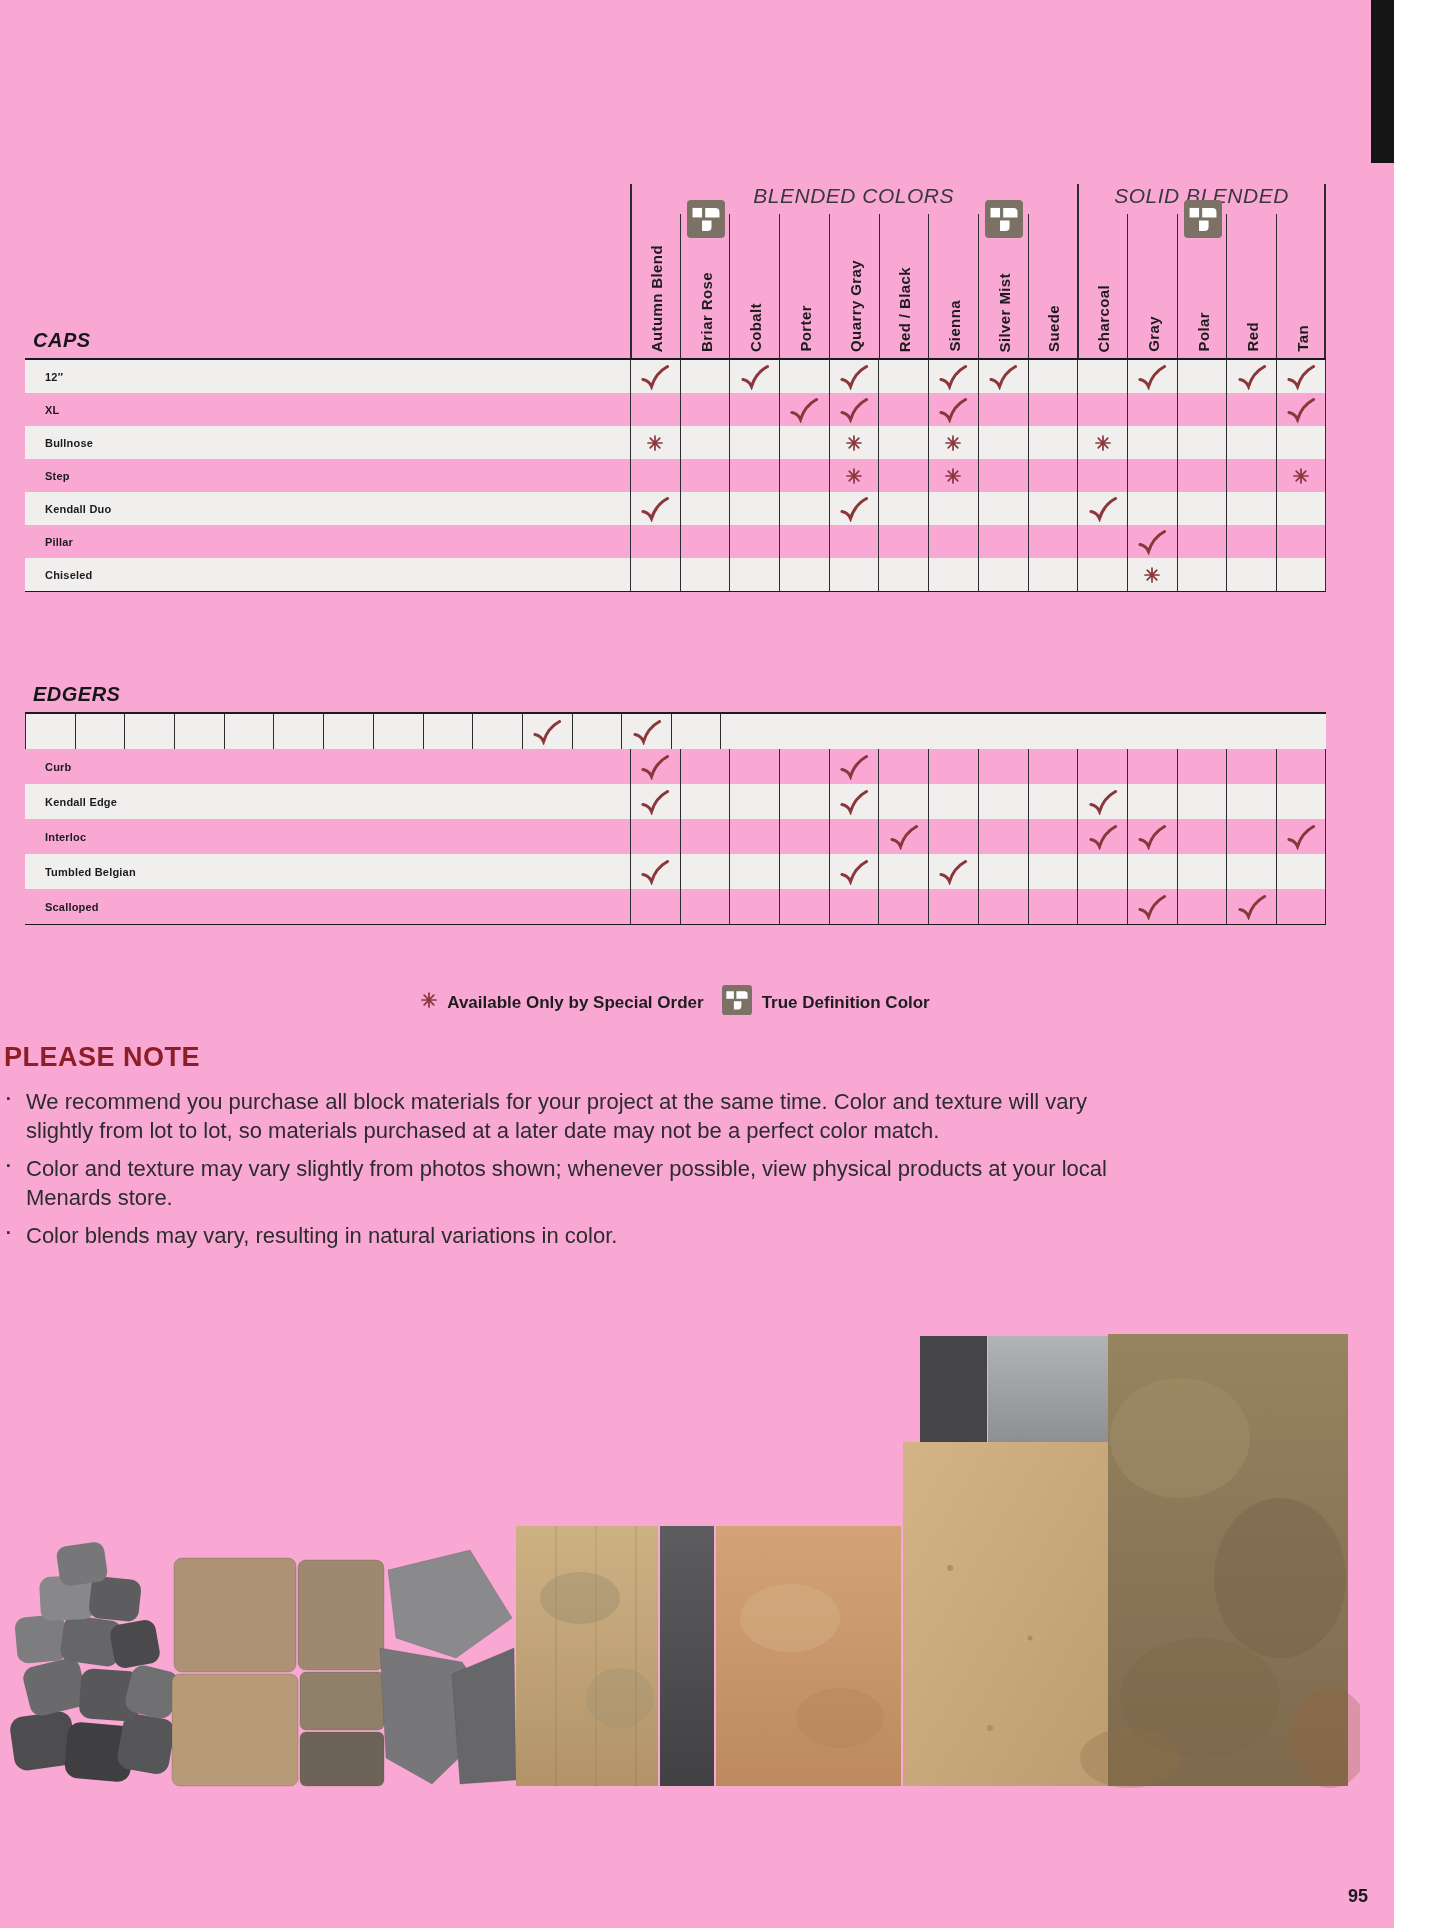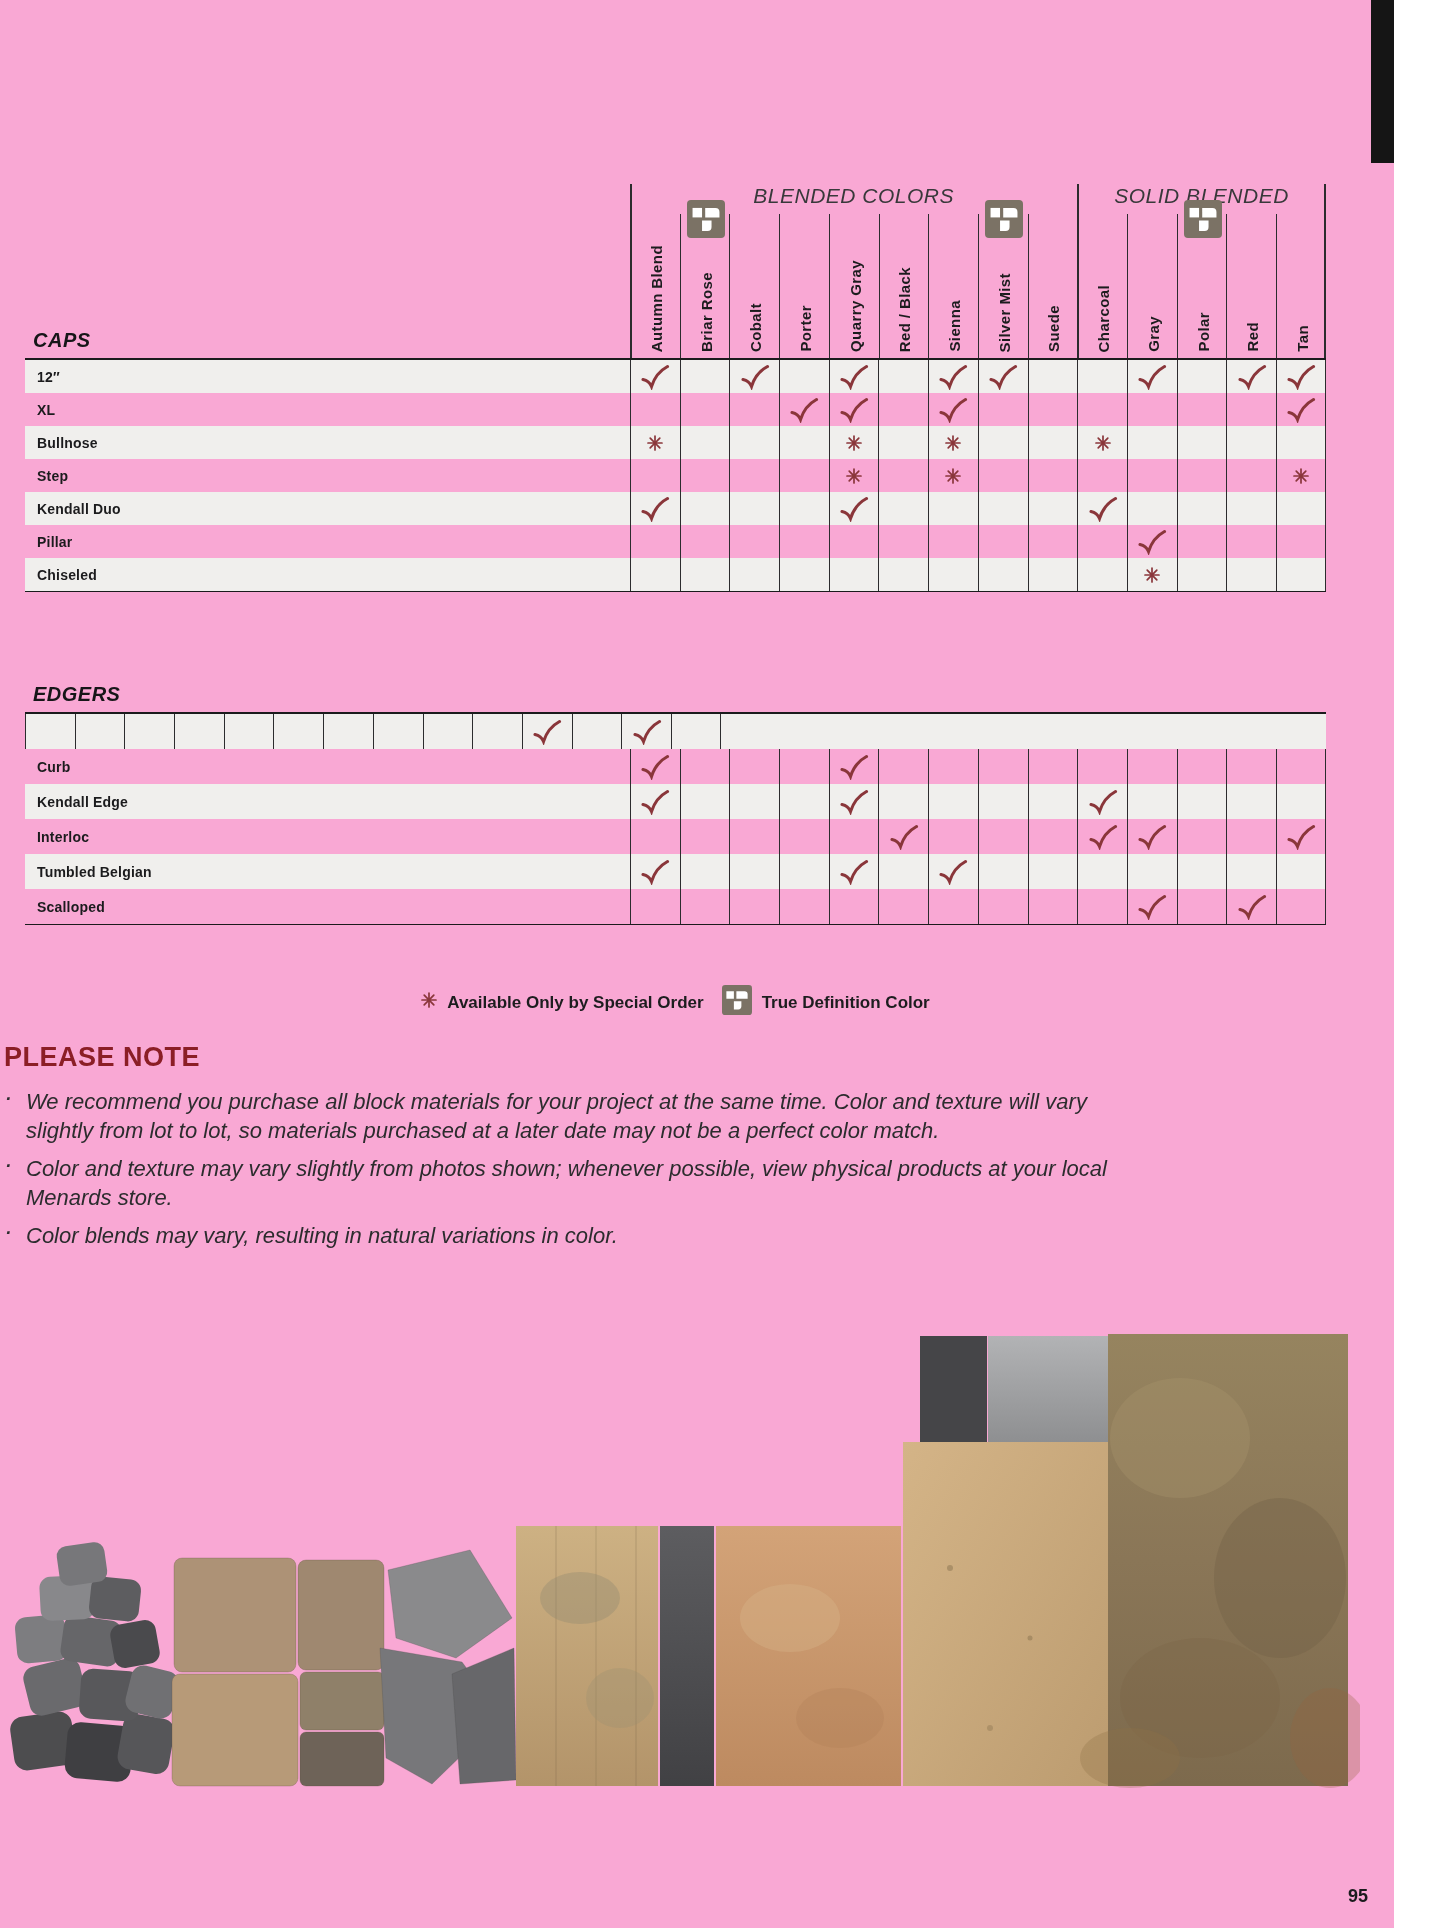--- a/index.html
+++ b/index.html
@@ -25,36 +25,36 @@
 
   .section-title{position:absolute;bottom:6px;left:8px;font-style:italic;font-weight:700;
     font-size:20px;letter-spacing:.5px;color:#161618;}
   .edgers-titlebox{position:relative;height:48px;}
 
   .rows{border-top:2.5px solid #1b1b1d;border-bottom:1.5px solid #1b1b1d;}
   .row{display:flex;height:33px;}
   #edgers-table .row{height:35px;}
   .row.alt{background:#f0efed;}
   .row-label{width:605px;box-sizing:border-box;display:flex;align-items:center;
-    padding-left:12px;font-size:14px;font-weight:700;color:#1b1b1d;letter-spacing:.2px;}
+    padding-left:20px;font-size:11px;font-weight:700;color:#1b1b1d;letter-spacing:.2px;}
   .cell{width:49.7px;box-sizing:border-box;border-left:1px solid #2c2c2e;
     display:flex;align-items:center;justify-content:center;overflow:visible;}
   .cell.last{border-right:1.5px solid #2c2c2e;}
   .mark-check svg{display:block;}
   .mark-star svg{display:block;}
 
   
   .legend{position:absolute;left:25px;top:985px;width:1301px;display:flex;
     justify-content:center;align-items:center;gap:18px;}
   .legend-item{display:flex;align-items:center;gap:10px;font-size:17px;font-weight:600;color:#1d1d1f;}
 
   
   .note{position:absolute;left:4px;top:1042px;width:1108px;}
   .note-title{font-size:27px;font-weight:700;letter-spacing:.5px;color:#8b1e26;margin-bottom:14px;}
-  .note-bullets{list-style:none;margin:0;padding:0;font-style:italic;}
+  .note-bullets{list-style:none;margin:0;padding:0;}
   .note-bullets li{position:relative;padding-left:22px;font-size:22px;line-height:29px;
     color:#2c2c2e;margin-bottom:9px;}
   .note-bullets li::before{content:"\00B7";position:absolute;left:0;top:-4px;font-size:26px;color:#2c2c2e;}
 
   
   .montage{position:absolute;left:0;top:1318px;width:1360px;height:474px;}
 
   
   .page-num{position:absolute;right:26px;top:1886px;font-size:18px;font-weight:700;color:#1b1b1d;}
 </style>

